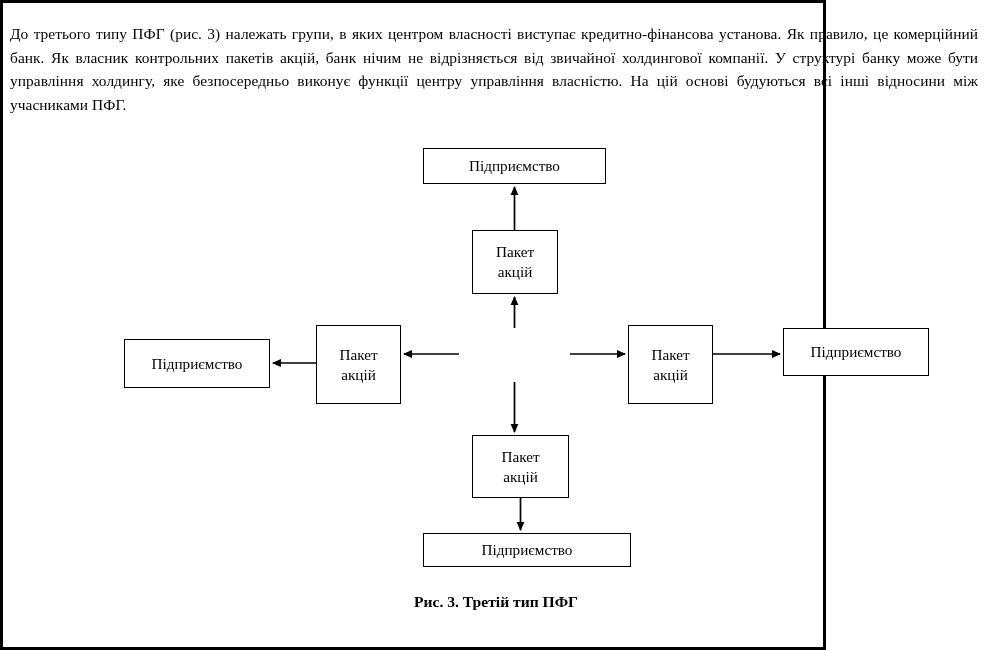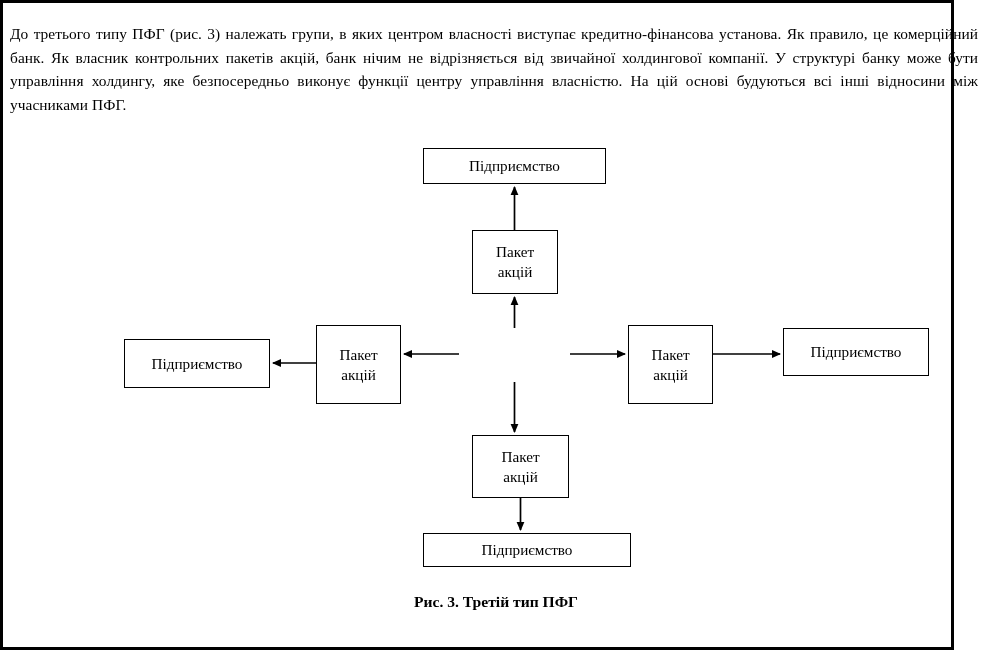--- a/index.html
+++ b/index.html
@@ -9,21 +9,21 @@
   }
   body {
     width: 986px;
     height: 650px;
     font-family: "Liberation Serif", "DejaVu Serif", serif;
     color: #000000;
     overflow: hidden;
   }
   #page {
     position: relative;
-    width: 954px;
+    width: 826px;
     height: 650px;
     box-sizing: border-box;
     border: 3px solid #000000;
     background: #ffffff;
   }
   
   #paragraph {
     position: absolute;
     left: 7px;
     top: 4px;

